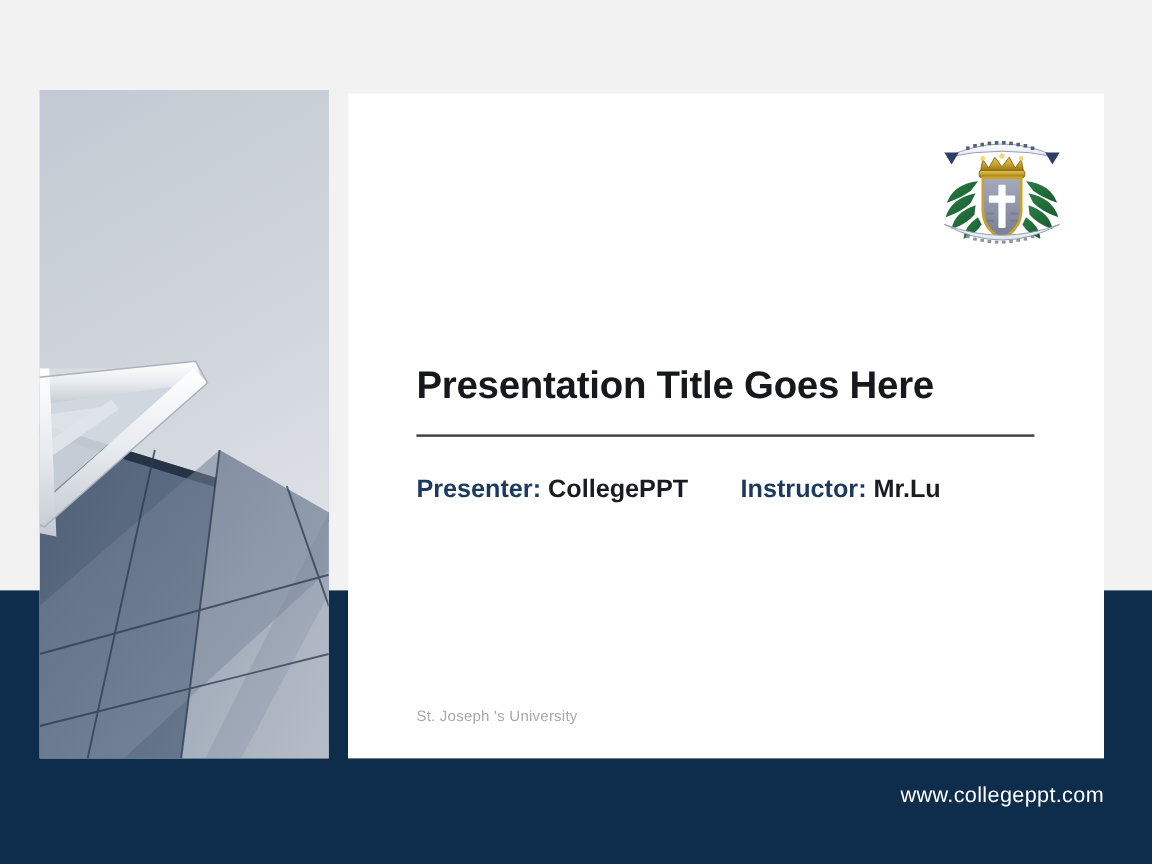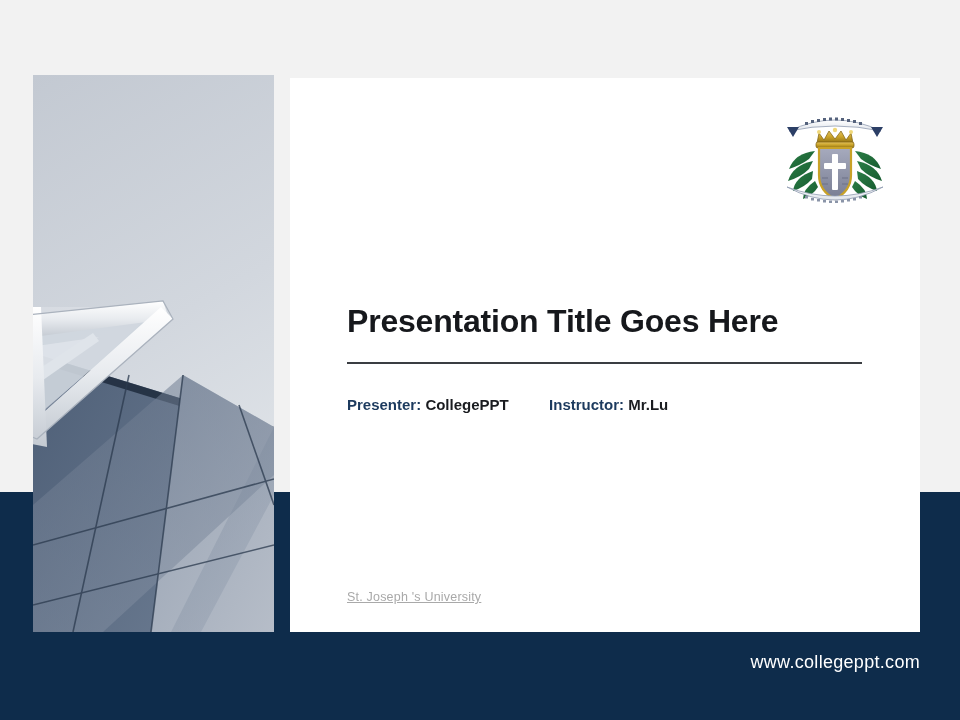--- a/index.html
+++ b/index.html
@@ -75,38 +75,37 @@
     width: 515px;
     height: 0;
     border-top: 2px solid #3a3d42;
   }
 
   
   .byline {
     position: absolute;
     left: 347px;
     top: 396px;
-    font-size: 15px;
+    font-size: 21px;
     font-weight: bold;
     white-space: nowrap;
   }
   .byline .lbl   { color: #1c3a5e; }
   .byline .val   { color: #1a1c20; }
   .byline .gap   { display: inline-block; width: 32px; }
 
   
   .card-footer {
     position: absolute;
     left: 347px;
     top: 590px;
     font-size: 12.5px;
     color: #a9a9a9;
     letter-spacing: 0.2px;
     white-space: nowrap;
-    text-decoration: underline;
   }
 
   
   .site-url {
     position: absolute;
     right: 40px;
     top: 652px;
     font-size: 18px;
     color: #ffffff;
     letter-spacing: 0.3px;

